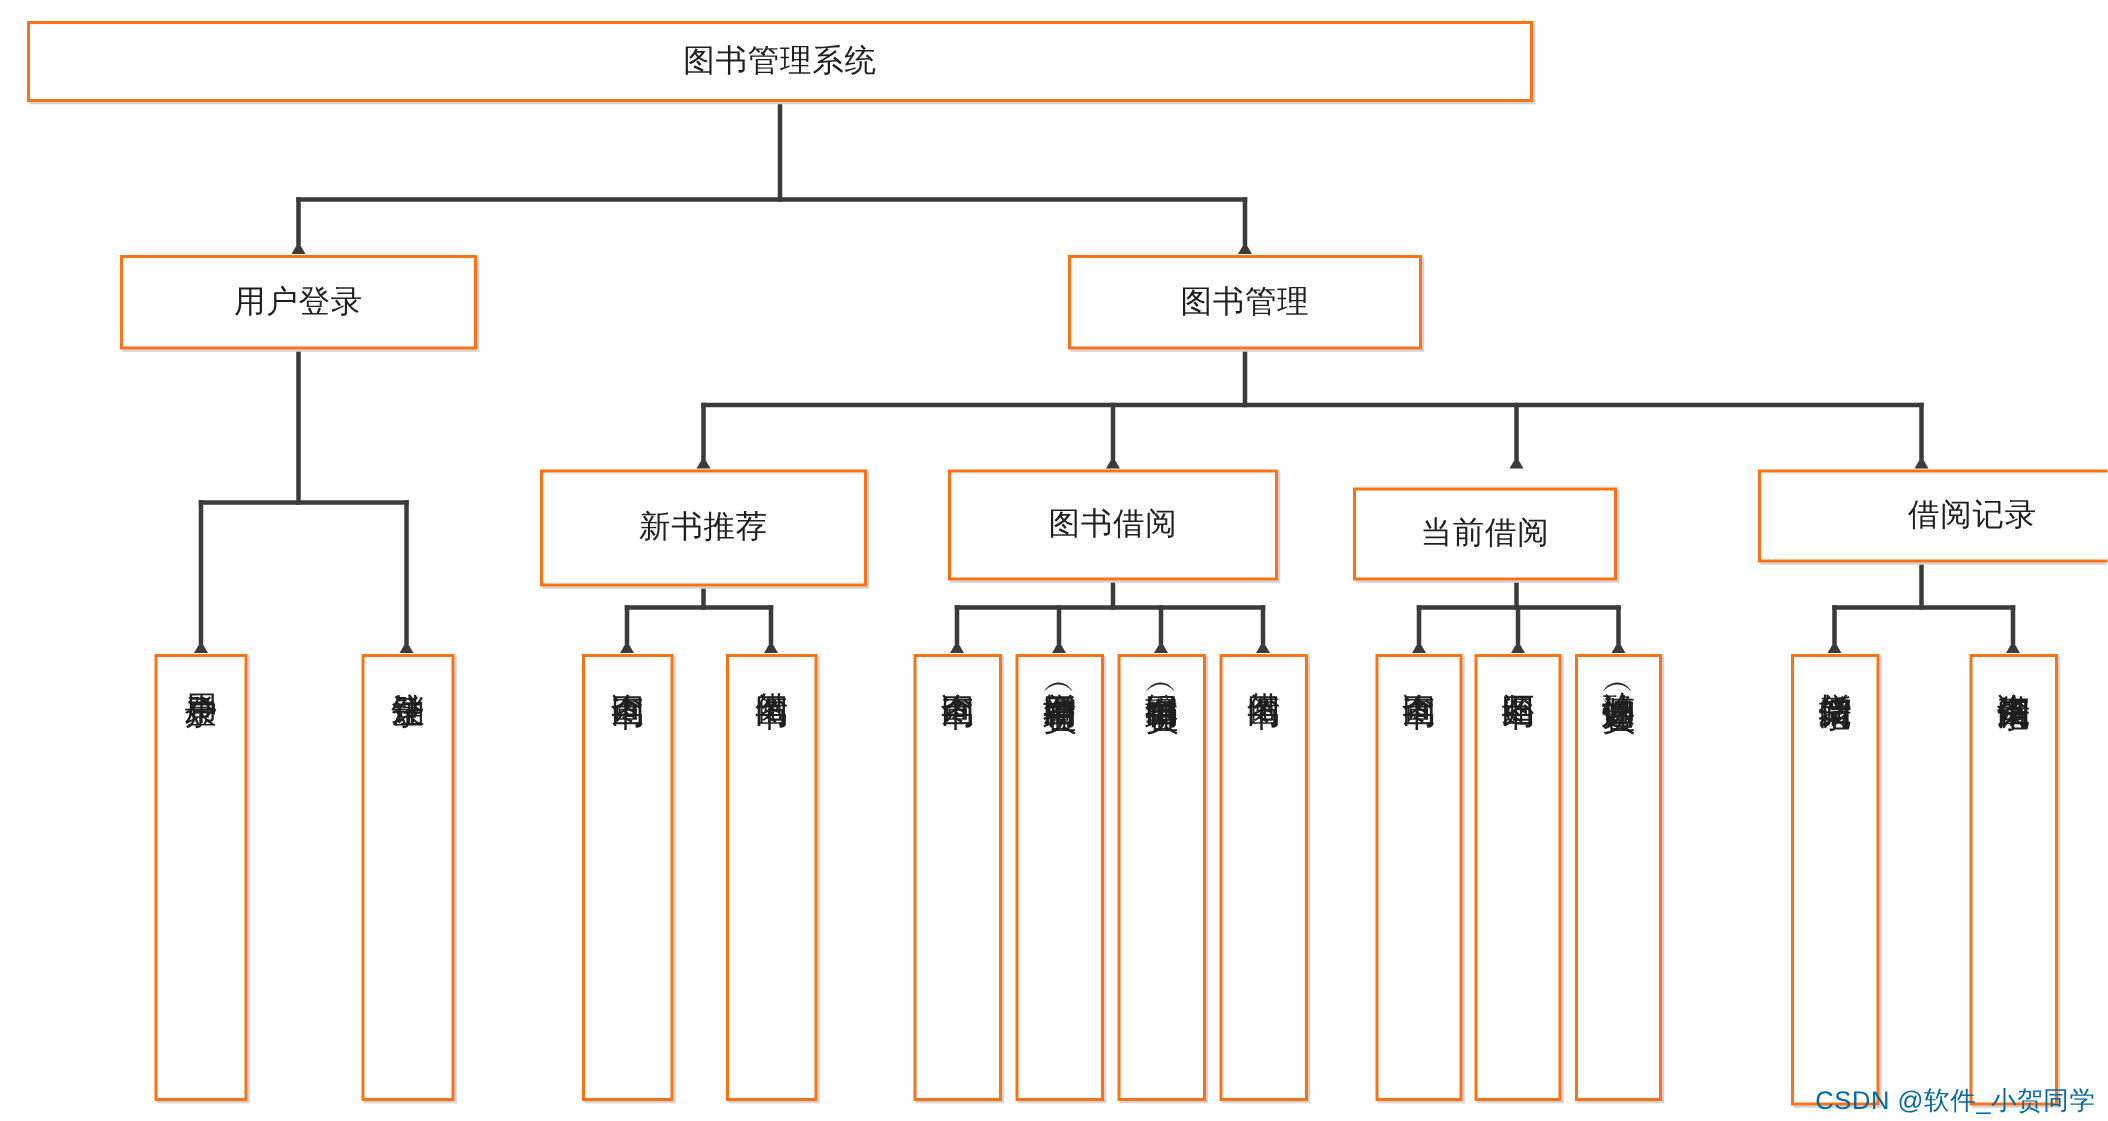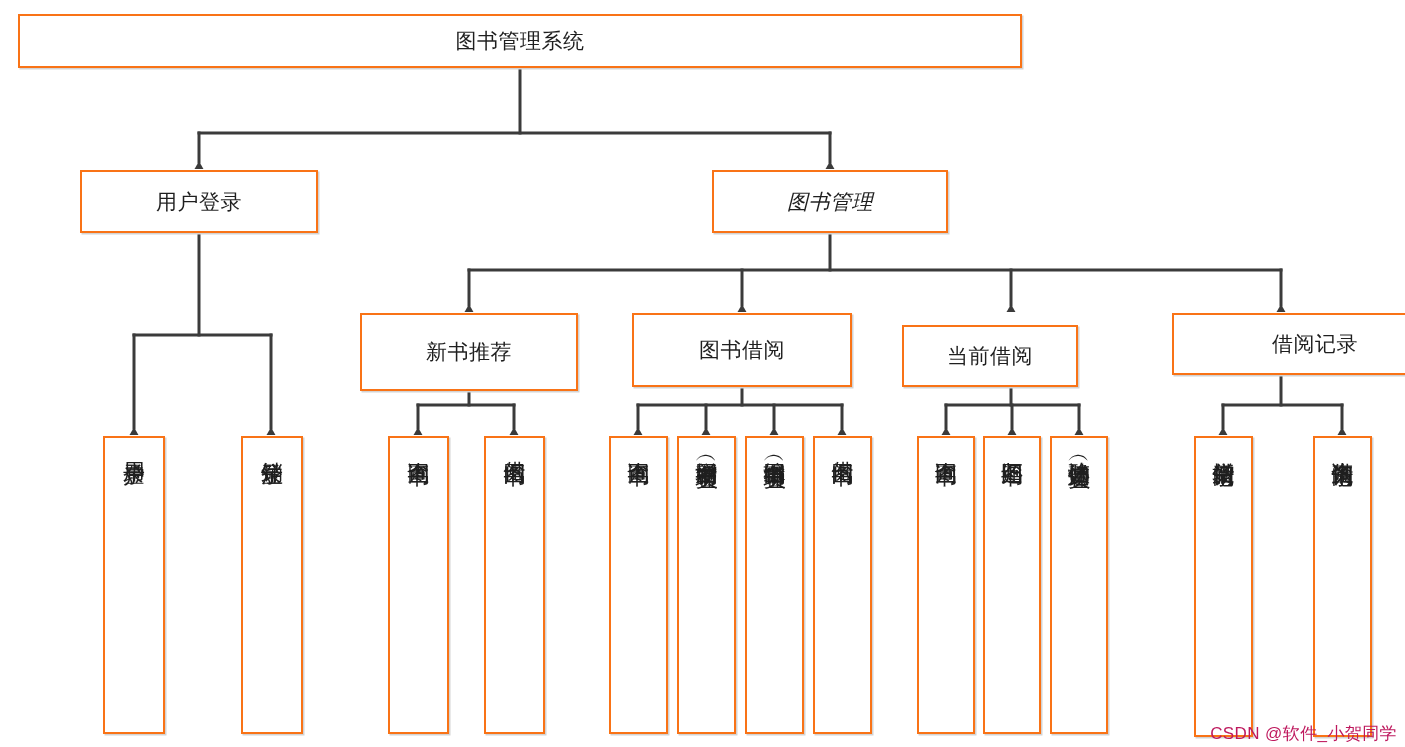--- a/index.html
+++ b/index.html
@@ -52,21 +52,21 @@
     line-height: 1.18;
     letter-spacing: 1px;
     white-space: nowrap;
     color: #1f1f1f;
   }
   .watermark {
     position: absolute;
     right: 8px;
     bottom: 2px;
     font-size: 17px;
-    color: #be185d;
+    color: #0369a1;
     letter-spacing: 0.4px;
     white-space: nowrap;
     pointer-events: none;
   }
 </style>
 </head>
 <body>
 
 <div id="canvas">
 
@@ -120,21 +120,21 @@
     </g>
   </svg>
 
   <div class="node horiz" style="left:18px; top:14px; width:1004px; height:54px;">
     <span>图书管理系统</span>
   </div>
 
   <div class="node horiz" style="left:80px; top:170px; width:238px; height:63px;">
     <span>用户登录</span>
   </div>
-  <div class="node horiz" style="left:712px; top:170px; width:236px; height:63px;font-style:italic;">
+  <div class="node horiz" style="left:712px; top:170px; width:236px; height:63px;">
     <span>图书管理</span>
   </div>
 
   <div class="node horiz" style="left:360px; top:313px; width:218px; height:78px;">
     <span>新书推荐</span>
   </div>
   <div class="node horiz" style="left:632px; top:313px; width:220px; height:74px;">
     <span>图书借阅</span>
   </div>
   <div class="node horiz" style="left:902px; top:313px; width:176px; height:62px;margin-top:12px;">

